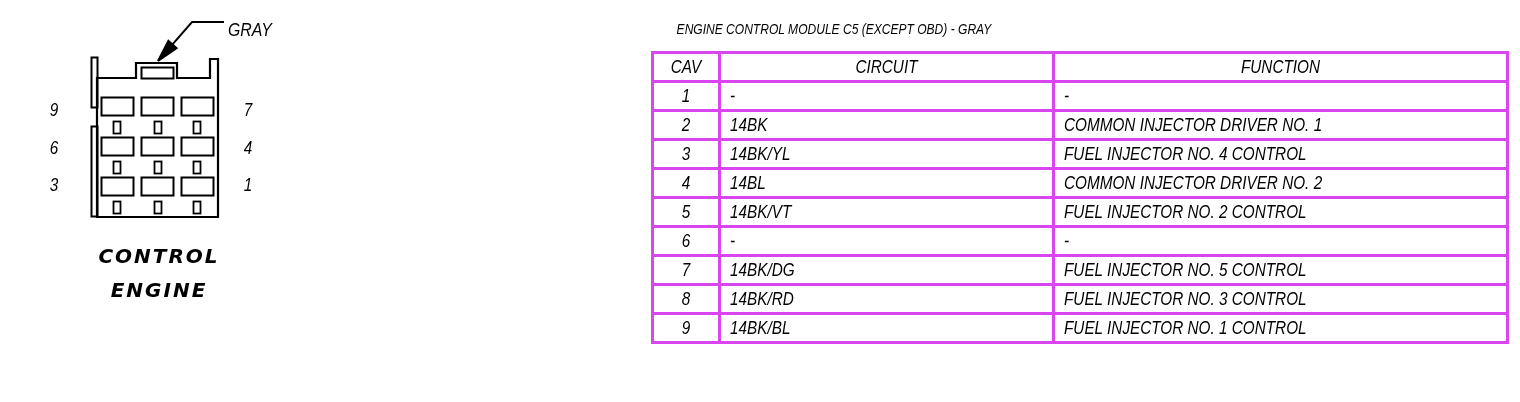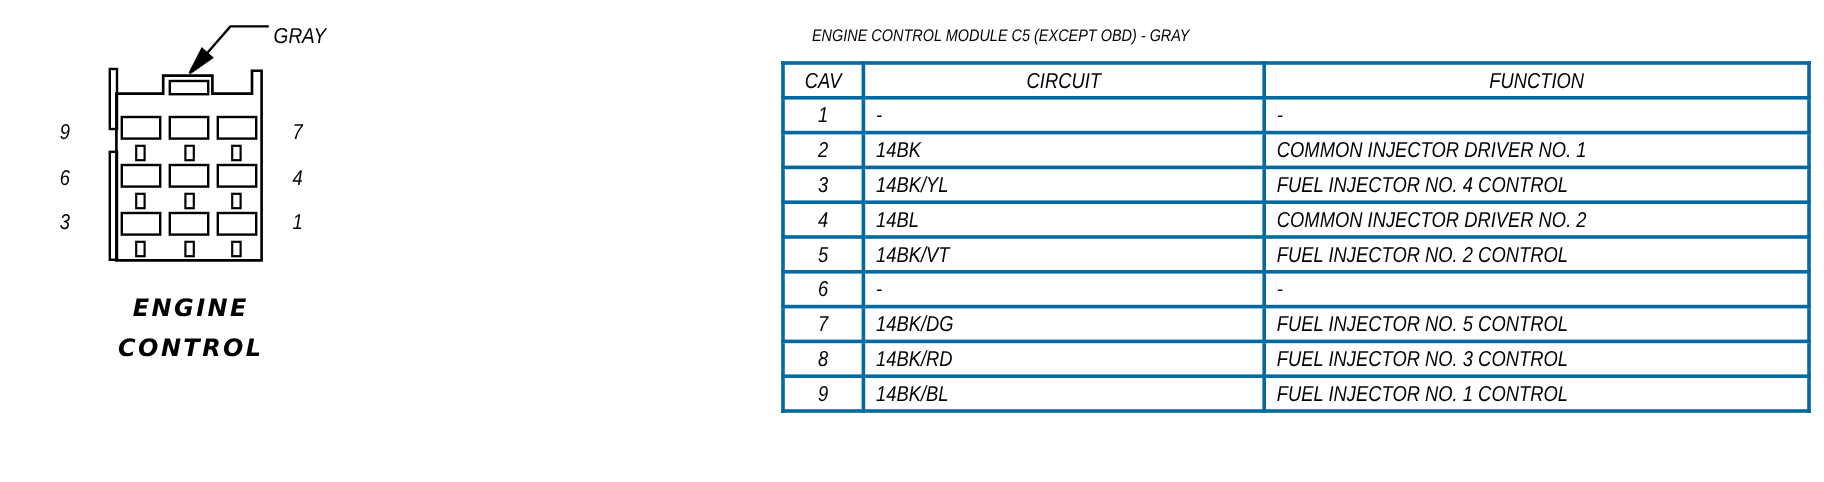--- a/index.html
+++ b/index.html
@@ -66,21 +66,21 @@
   .table-title span { display: inline-block; transform: scaleX(0.86); transform-origin: 50% 50%; }
 
   table.pinout {
     position: absolute;
     left: 0; top: 31px;
     border-collapse: collapse;
     table-layout: fixed;
     width: 855px;
   }
   table.pinout th, table.pinout td {
-    border: 3px solid #0369a1;
+    border: 3px solid #d946ef;
     height: 29px;
     font-size: 18px;
     font-weight: normal;
     vertical-align: middle;
     overflow: hidden;
     white-space: nowrap;
   }
   .col-cav { width: 67px; }
   .col-circuit { width: 334px; }
   .col-function { width: 454px; }
@@ -152,22 +152,22 @@
       <span>7</span>
     </div>
     <div class="pin-label" style="left:235px; top:139px;">
       <span>4</span>
     </div>
     <div class="pin-label" style="left:235px; top:176px;">
       <span>1</span>
     </div>
 
     <div class="connector-caption">
+      <div>CONTROL</div>
       <div>ENGINE</div>
-      <div>CONTROL</div>
     </div>
   </div>
 
   <div class="table-wrap">
     <div class="table-title">
       <span>ENGINE CONTROL MODULE C5 (EXCEPT OBD) - GRAY</span>
     </div>
 
     <table class="pinout">
       <colgroup>

